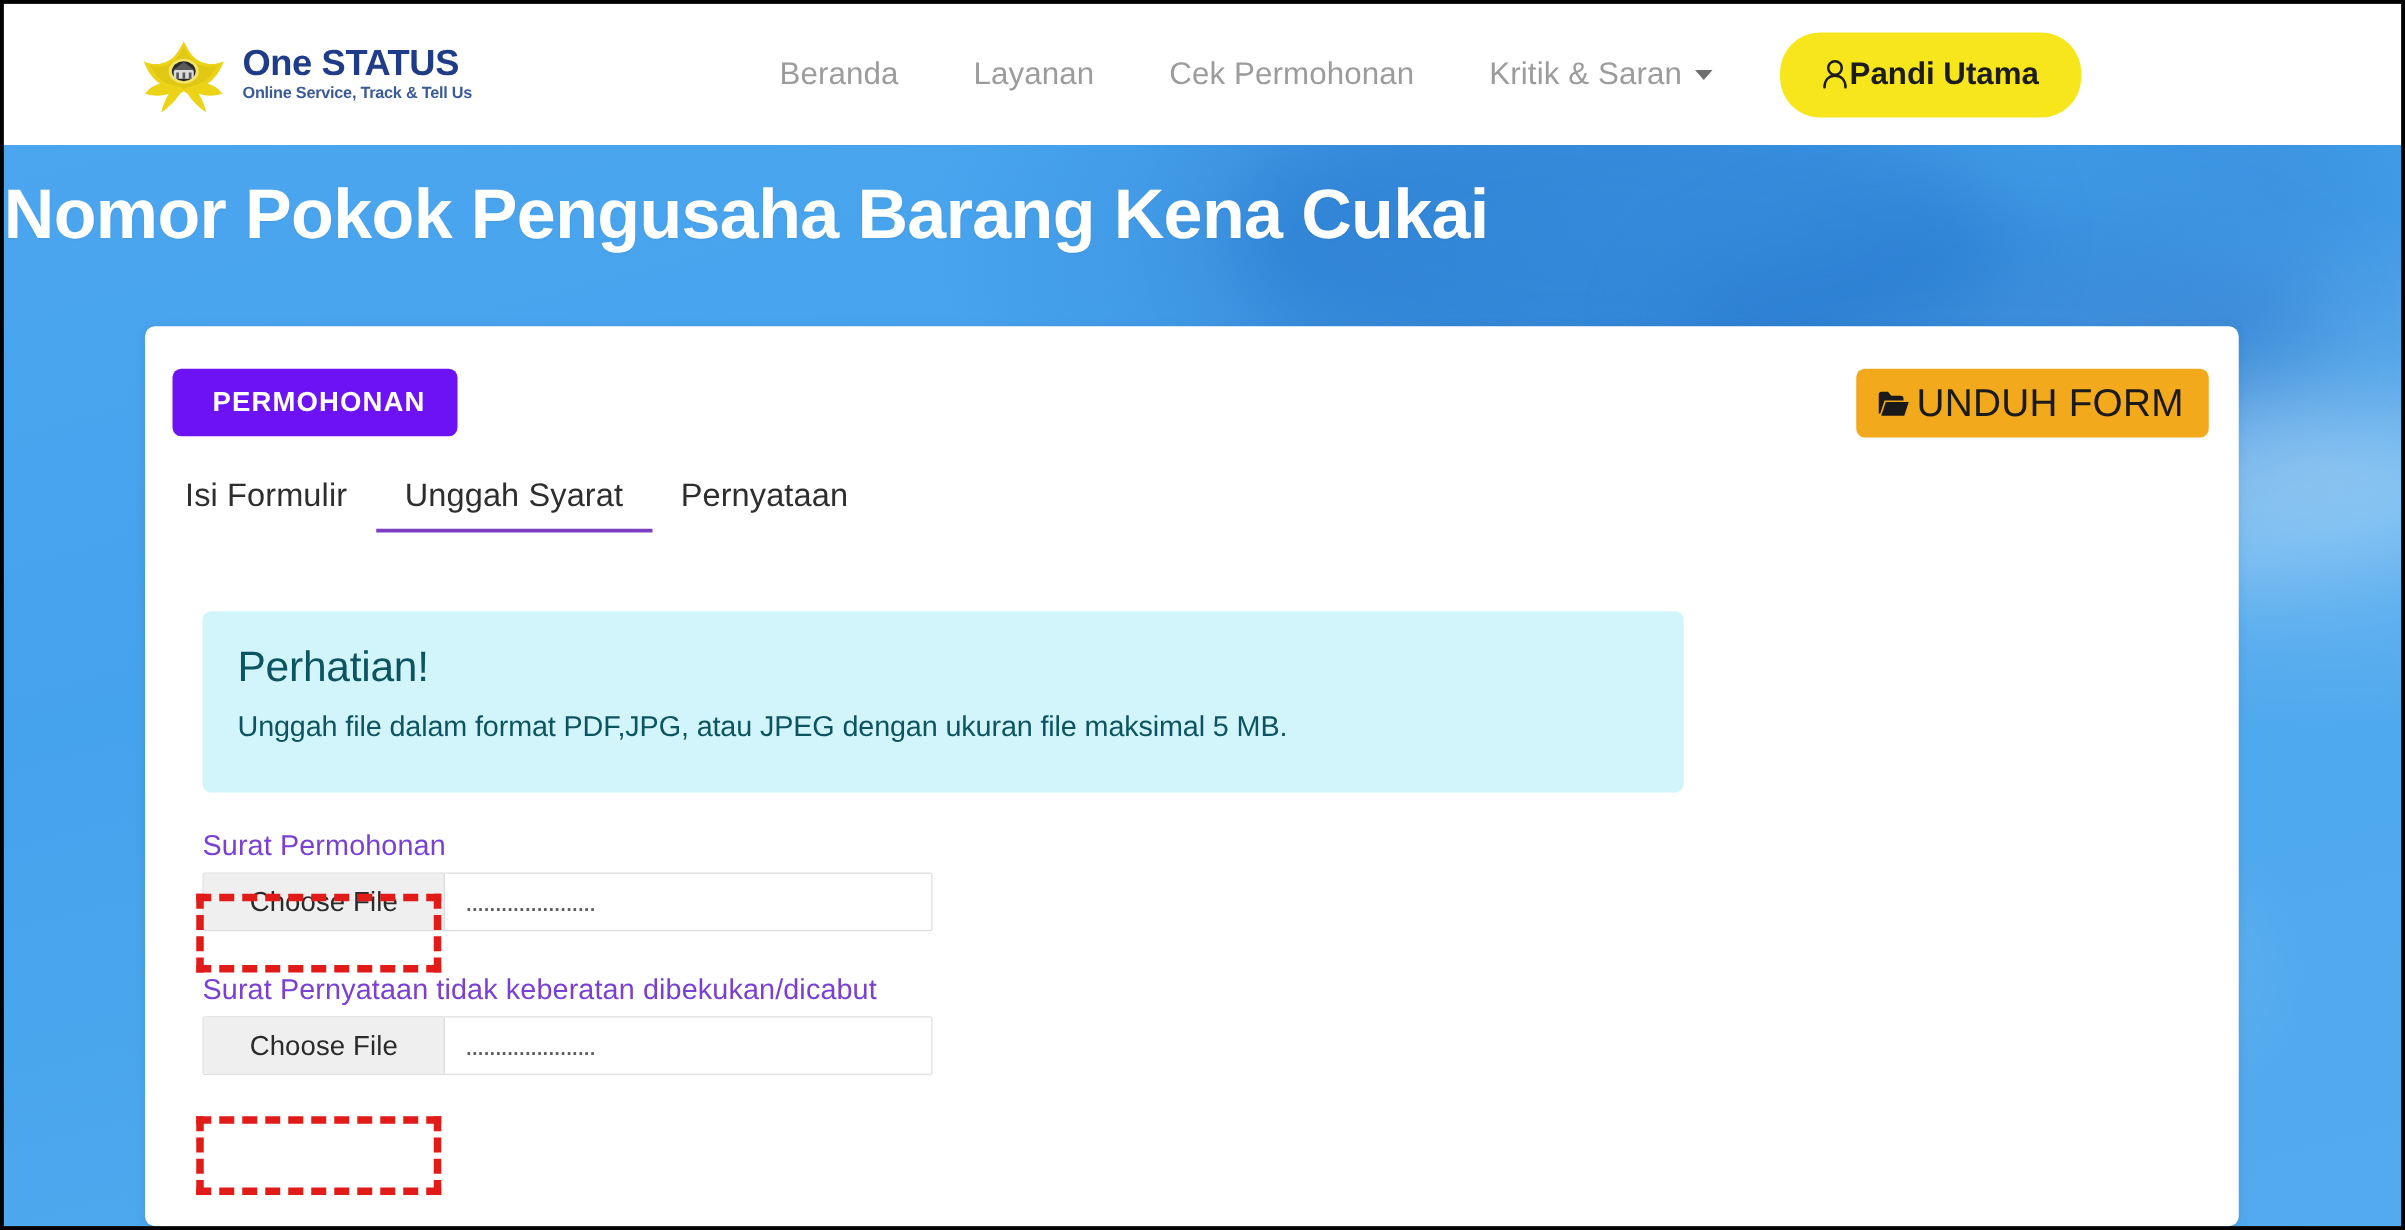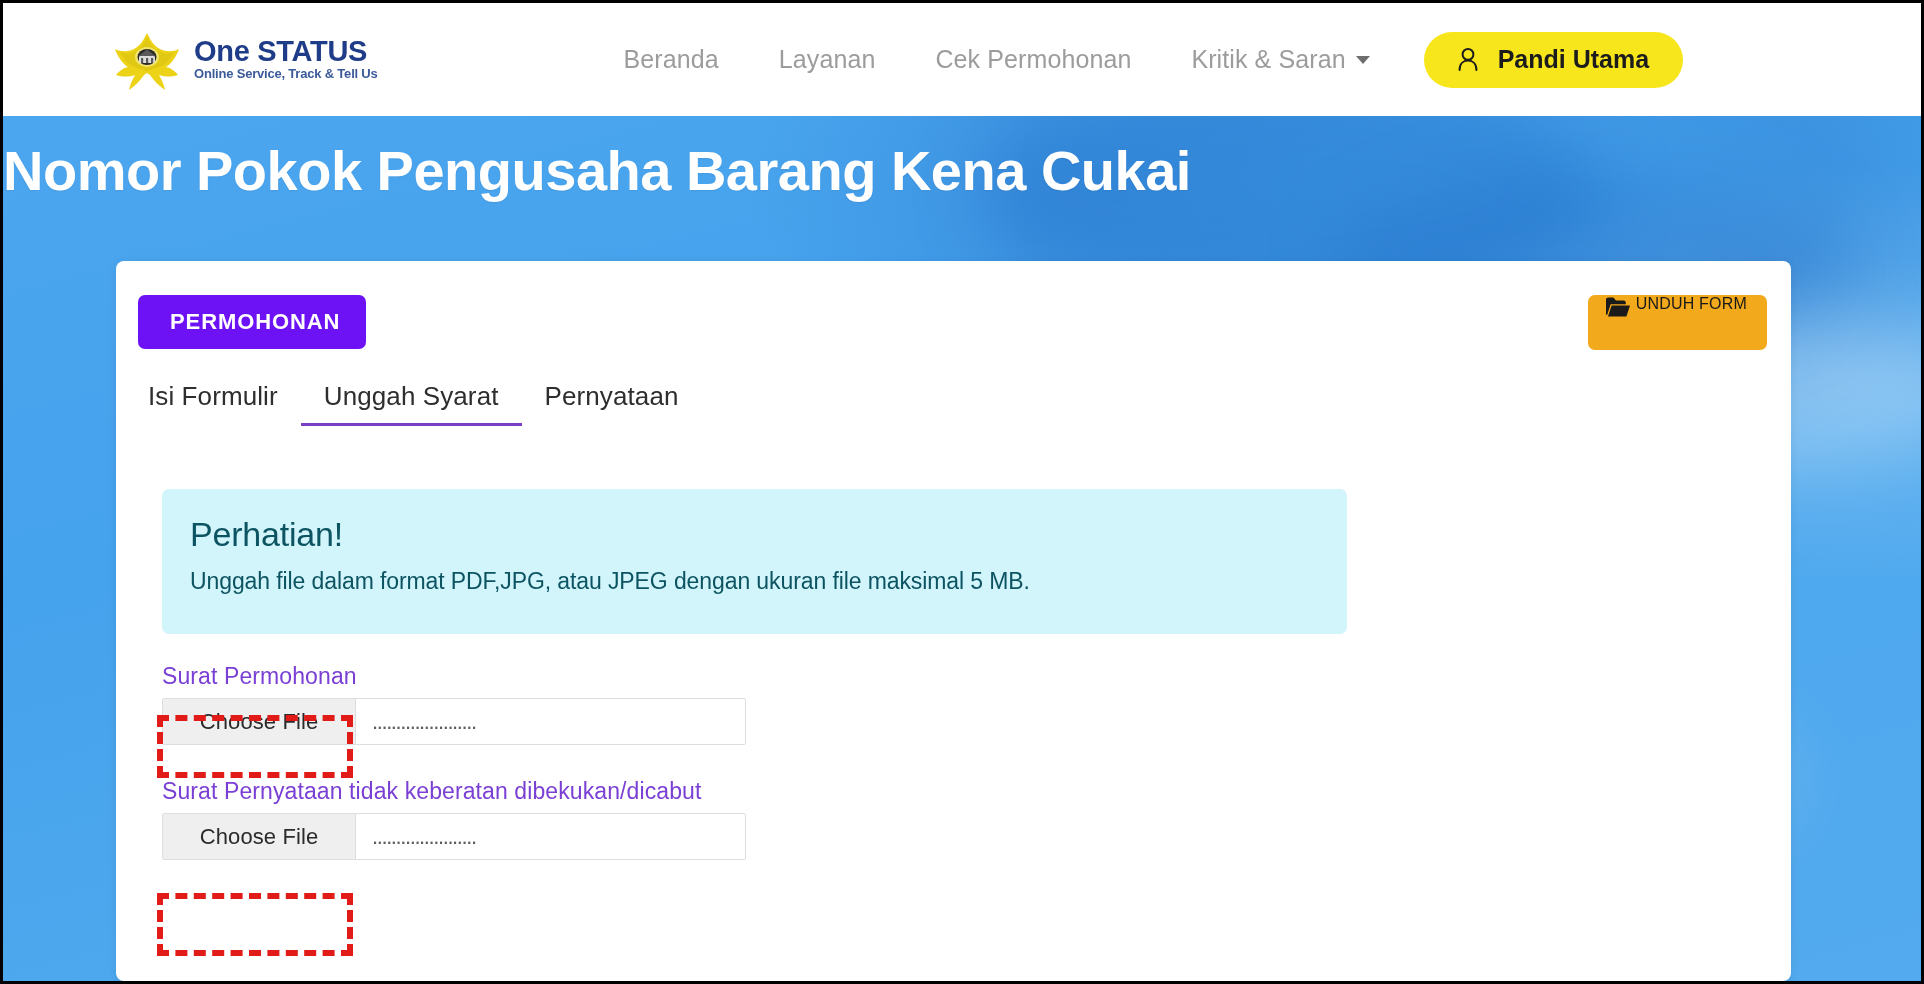--- a/index.html
+++ b/index.html
@@ -97,25 +97,25 @@
     border-left: 7px solid transparent;
     border-right: 7px solid transparent;
     border-top: 8px solid #6e6e6e;
     display: inline-block;
   }
 
   .user-btn {
     display: flex;
     align-items: center;
     justify-content: center;
-    gap: 20px;
+    gap: 2px;
     background: #f7e61c;
     border: none;
     border-radius: 32px;
-    height: 56px;
+    height: 68px;
     padding: 0 34px;
     margin-left: 28px;
     font-size: 25px;
     font-weight: bold;
     color: #1c1c1c;
     cursor: pointer;
     font-family: "Liberation Sans", sans-serif;
   }
 
   
@@ -188,30 +188,30 @@
     font-family: "Liberation Sans", sans-serif;
     text-align: right;
   }
 
   .btn-unduh {
     position: absolute;
     top: 34px;
     right: 24px;
     background: #f2a91b;
     color: #1a1a1a;
-    font-size: 16px;
+    font-size: 31px;
     font-weight: 400;
     letter-spacing: 0.2px;
     border-radius: 7px;
     height: 55px;
     padding: 0 20px 0 16px;
     border: none;
     cursor: pointer;
     display: flex;
-    align-items: flex-start;
+    align-items: center;
     gap: 5px;
     font-family: "Liberation Sans", sans-serif;
   }
 
   
   .tabs {
     position: absolute;
     top: 116px;
     left: 22px;
     display: flex;

